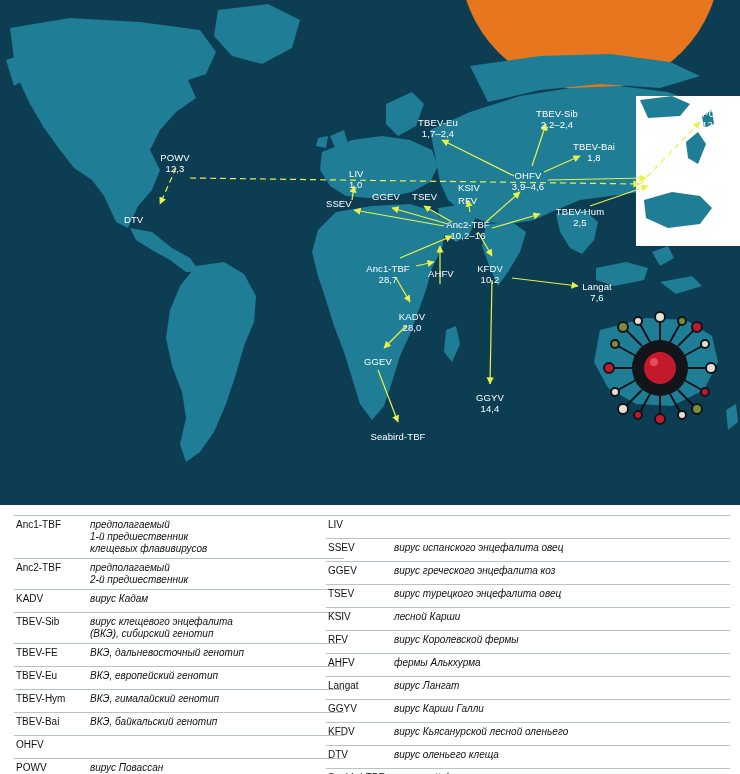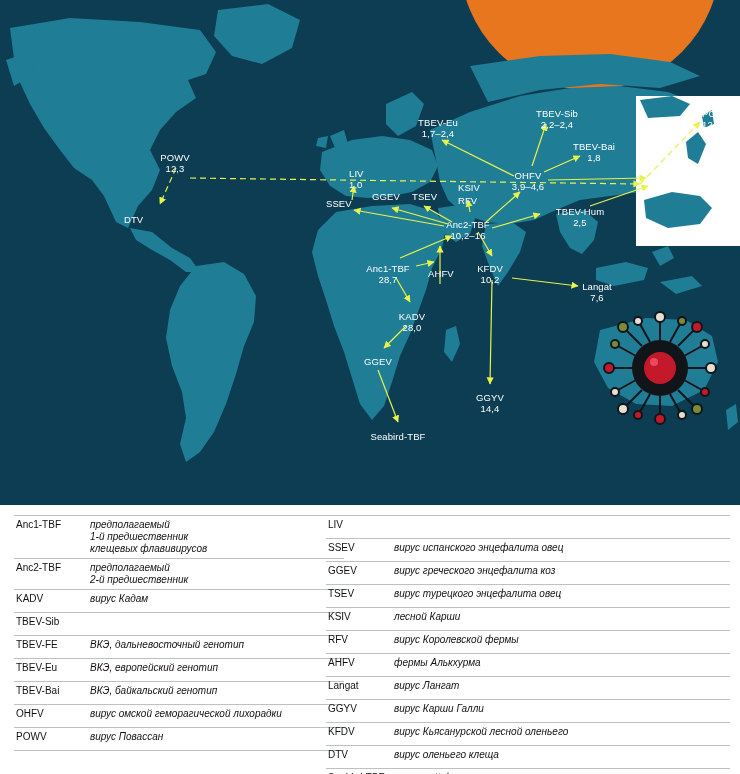--- a/index.html
+++ b/index.html
@@ -317,36 +317,41 @@
       <div class="legcode">Anc2-TBF</div>
       <div class="legdesc" style="white-space:pre-line">предполагаемый
 2-й предшественник</div>
     </div>
     <div class="legrow">
       <div class="legcode">KADV</div>
       <div class="legdesc" style="white-space:pre-line">вирус Кадам</div>
     </div>
     <div class="legrow">
       <div class="legcode">TBEV-Sib</div>
+      <div class="legdesc" style="white-space:pre-line">вирус клещевого энцефалита
+(ВКЭ), сибирский генотип</div>
     </div>
     <div class="legrow">
       <div class="legcode">TBEV-FE</div>
       <div class="legdesc" style="white-space:pre-line">ВКЭ, дальневосточный генотип</div>
     </div>
     <div class="legrow">
       <div class="legcode">TBEV-Eu</div>
       <div class="legdesc" style="white-space:pre-line">ВКЭ, европейский генотип</div>
     </div>
     <div class="legrow">
+      <div class="legcode">TBEV-Hym</div>
+      <div class="legdesc" style="white-space:pre-line">ВКЭ, гималайский генотип</div>
+    </div>
+    <div class="legrow">
       <div class="legcode">TBEV-Bai</div>
       <div class="legdesc" style="white-space:pre-line">ВКЭ, байкальский генотип</div>
     </div>
     <div class="legrow">
       <div class="legcode">OHFV</div>
-      <div class="legdesc" style="white-space:pre-line">вирус омской геморагической лихорадки</div>
     </div>
     <div class="legrow">
       <div class="legcode">POWV</div>
       <div class="legdesc" style="white-space:pre-line">вирус Повассан</div>
     </div>
   </div>
 
   <div class="legcol right">
     <div class="legrow">
       <div class="legcode">LIV</div>

